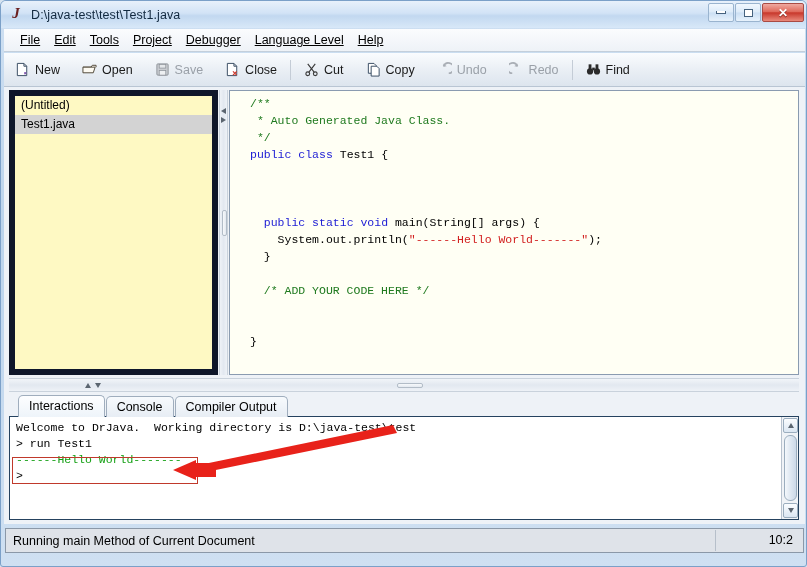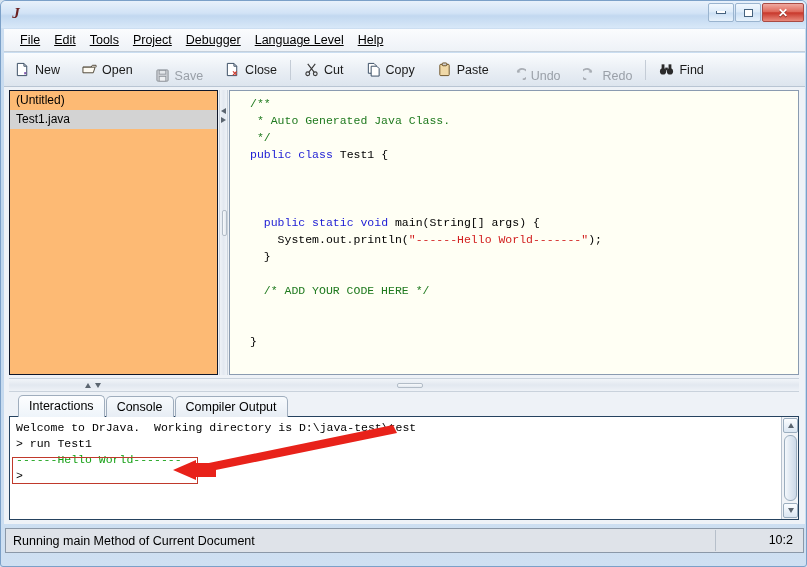--- a/index.html
+++ b/index.html
@@ -90,37 +90,37 @@
     display: flex; align-items: center;
   }
   .tb-btn {
     display: flex; align-items: center; gap: 5px;
     height: 26px;
     padding: 0 11px;
     font-size: 12.5px; color: #1a1a1a;
     cursor: pointer;
     white-space: nowrap;
   }
-  .tb-btn.disabled { color: #9aa0a8; align-items: flex-end; }
+  .tb-btn.disabled { color: #9aa0a8; }
   .tb-sep { width: 1px; height: 20px; background: #c4ccd6; margin: 0 2px; }
   .tb-ico { width: 15px; height: 15px; flex: 0 0 15px; }
 
   
   #workarea {
     position: absolute; left: 3px; top: 86px;
     width: 801px; height: 437px;
     background: #eef2f7;
   }
 
   
   #filelist-wrap {
     position: absolute; left: 5px; top: 3px;
     width: 209px; height: 285px;
-    background: #fdba74;
-    border: 1px solid #0f172a;
+    background: #fef9c3;
+    border: 6px solid #0f172a;
   }
   .file-row {
     height: 19px; line-height: 19px;
     padding-left: 6px;
     font-size: 12px; color: #000;
     cursor: pointer;
   }
   .file-row.selected { background: #d3d3d3; }
 
   
@@ -300,20 +300,21 @@
     z-index: 21;
   }
 </style>
 </head>
 <body>
 
 <div id="window">
 
   <div id="titlebar">
     <div id="app-icon">J</div>
+    <div id="title-text">D:\java-test\test\Test1.java</div>
     <div id="win-controls">
       <div class="win-btn">
         <span class="glyph-min"></span>
       </div>
       <div class="win-btn">
         <span class="glyph-max"></span>
       </div>
       <div class="win-btn close">
         <span class="glyph-close">✕</span>
       </div>
@@ -379,27 +380,20 @@
     </div>
 
     <div class="tb-btn">
       <svg class="tb-ico" viewBox="0 0 16 16">
         <path d="M2.5 1.5h6l2.5 2.5v8h-8.5z" fill="#fff" stroke="#33485e" stroke-width="1"></path>
         <path d="M5.5 4.5h6l2.5 2.5v8h-8.5z" fill="#fff" stroke="#33485e" stroke-width="1"></path>
       </svg>
       <span>Copy</span>
     </div>
 
-    <div class="tb-btn">
-      <svg class="tb-ico" viewBox="0 0 16 16">
-        <rect x="3" y="2.5" width="10" height="12" rx="1" fill="#f0d9a8" stroke="#6a4f22" stroke-width="1"></rect>
-        <rect x="5.5" y="1" width="5" height="3" rx="1" fill="#cfcfcf" stroke="#6a4f22" stroke-width="1"></rect>
-      </svg>
-      <span>Paste</span>
-    </div>
 
     <div class="tb-btn disabled">
       <svg class="tb-ico" viewBox="0 0 16 16">
         <path d="M12.5 12a5.5 5.5 0 10-5.5-7.5" fill="none" stroke="#a9aeb5" stroke-width="1.8"></path>
         <path d="M7 1.5l-0.2 3.6 3.4-0.6z" fill="#a9aeb5"></path>
       </svg>
       <span>Undo</span>
     </div>
 
     <div class="tb-btn disabled">

